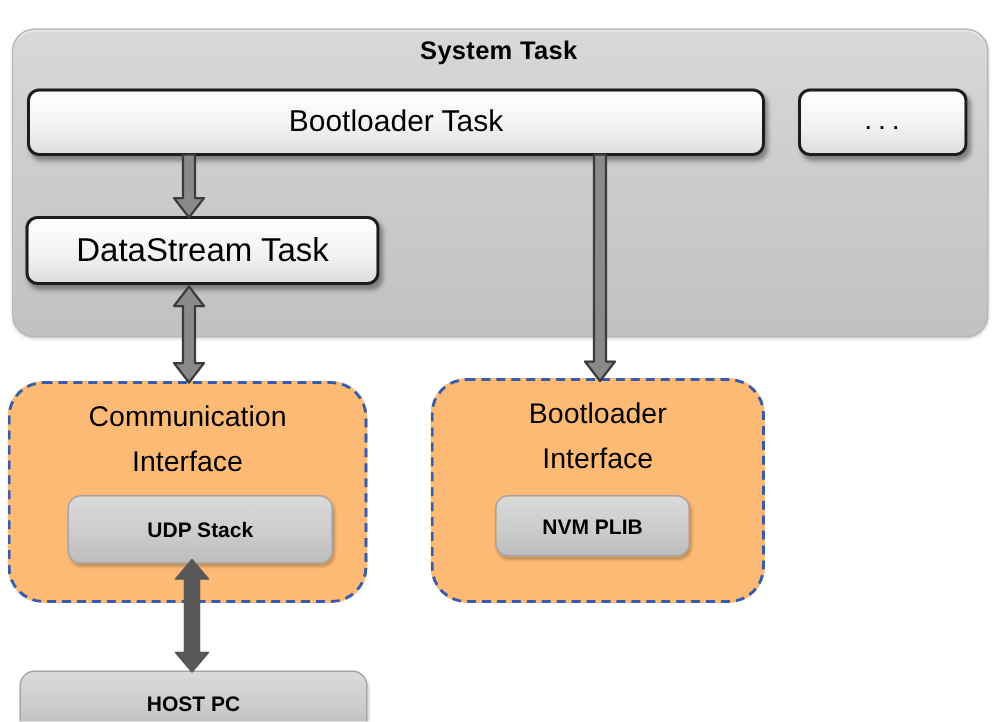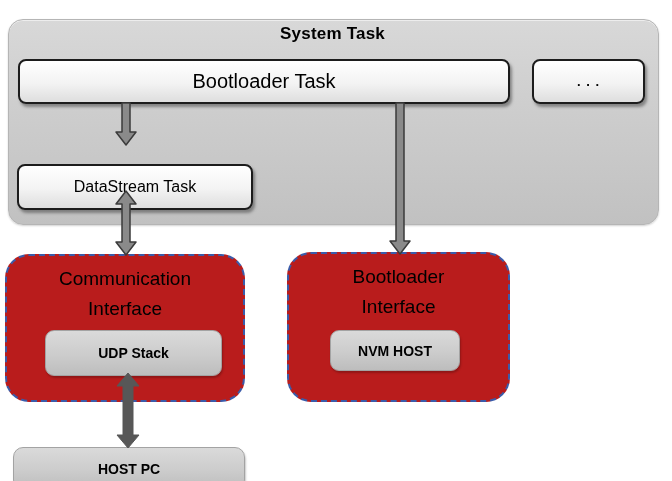--- a/index.html
+++ b/index.html
@@ -26,26 +26,26 @@
   .task-box{
     position:absolute;display:flex;align-items:center;justify-content:center;
     border:2px solid #1c1c1c;border-radius:8px;
     background:linear-gradient(180deg,#ffffff 0%,#f3f3f3 55%,#dedede 100%);
     box-shadow:2px 3px 3px rgba(70,70,70,0.55), inset 0 1px 0 #ffffff;
     font-size:20px;
   }
   .box-bootloader{left:18px;top:47px;width:488px;height:41px;}
   .box-ellipsis{left:532px;top:47px;width:109px;height:41px;
     font-size:13px;font-weight:bold;letter-spacing:1px;}
-  .box-datastream{left:17px;top:132px;width:232px;height:42px;font-size:16px;margin-top:20px;}
+  .box-datastream{left:17px;top:132px;width:232px;height:42px;font-size:22px;}
 
   
   .dashed-box{
     position:absolute;
-    border:2px dashed #3a5ba9;border-radius:24px;background:#b91c1c;
+    border:2px dashed #3a5ba9;border-radius:24px;background:#fdba74;
   }
   .box-comm{left:5px;top:242px;width:236px;height:144px;}
   .box-prog{left:287px;top:240px;width:219px;height:146px;}
   .iface-label{
     position:absolute;left:0;top:8px;width:100%;text-align:center;
     font-size:19px;line-height:30px;
   }
 
   
   .gray-box{
@@ -79,21 +79,21 @@
       <div>Interface</div>
     </div>
     <div class="gray-box box-udp">UDP Stack</div>
   </div>
 
   <div class="dashed-box box-prog">
     <div class="iface-label">
       <div>Bootloader</div>
       <div>Interface</div>
     </div>
-    <div class="gray-box box-nvm">NVM HOST</div>
+    <div class="gray-box box-nvm">NVM PLIB</div>
   </div>
 
   <div class="gray-box box-host">HOST PC</div>
 
   <svg class="arrow-svg" style="left:112px;top:91px;" width="28" height="42" viewBox="0 0 28 42">
     <polygon points="10,0 18,0 18,29 24,29 14,42 4,29 10,29" stroke-width="1.5" stroke-linejoin="round" fill="#8a8a8a" stroke="#3b3b3b"></polygon>
   </svg>
 
   <svg class="arrow-svg" style="left:386px;top:91px;" width="28" height="151" viewBox="0 0 28 151">
     <polygon points="10,0 18,0 18,138 24,138 14,151 4,138 10,138" stroke-width="1.5" stroke-linejoin="round" fill="#8a8a8a" stroke="#3b3b3b"></polygon>

